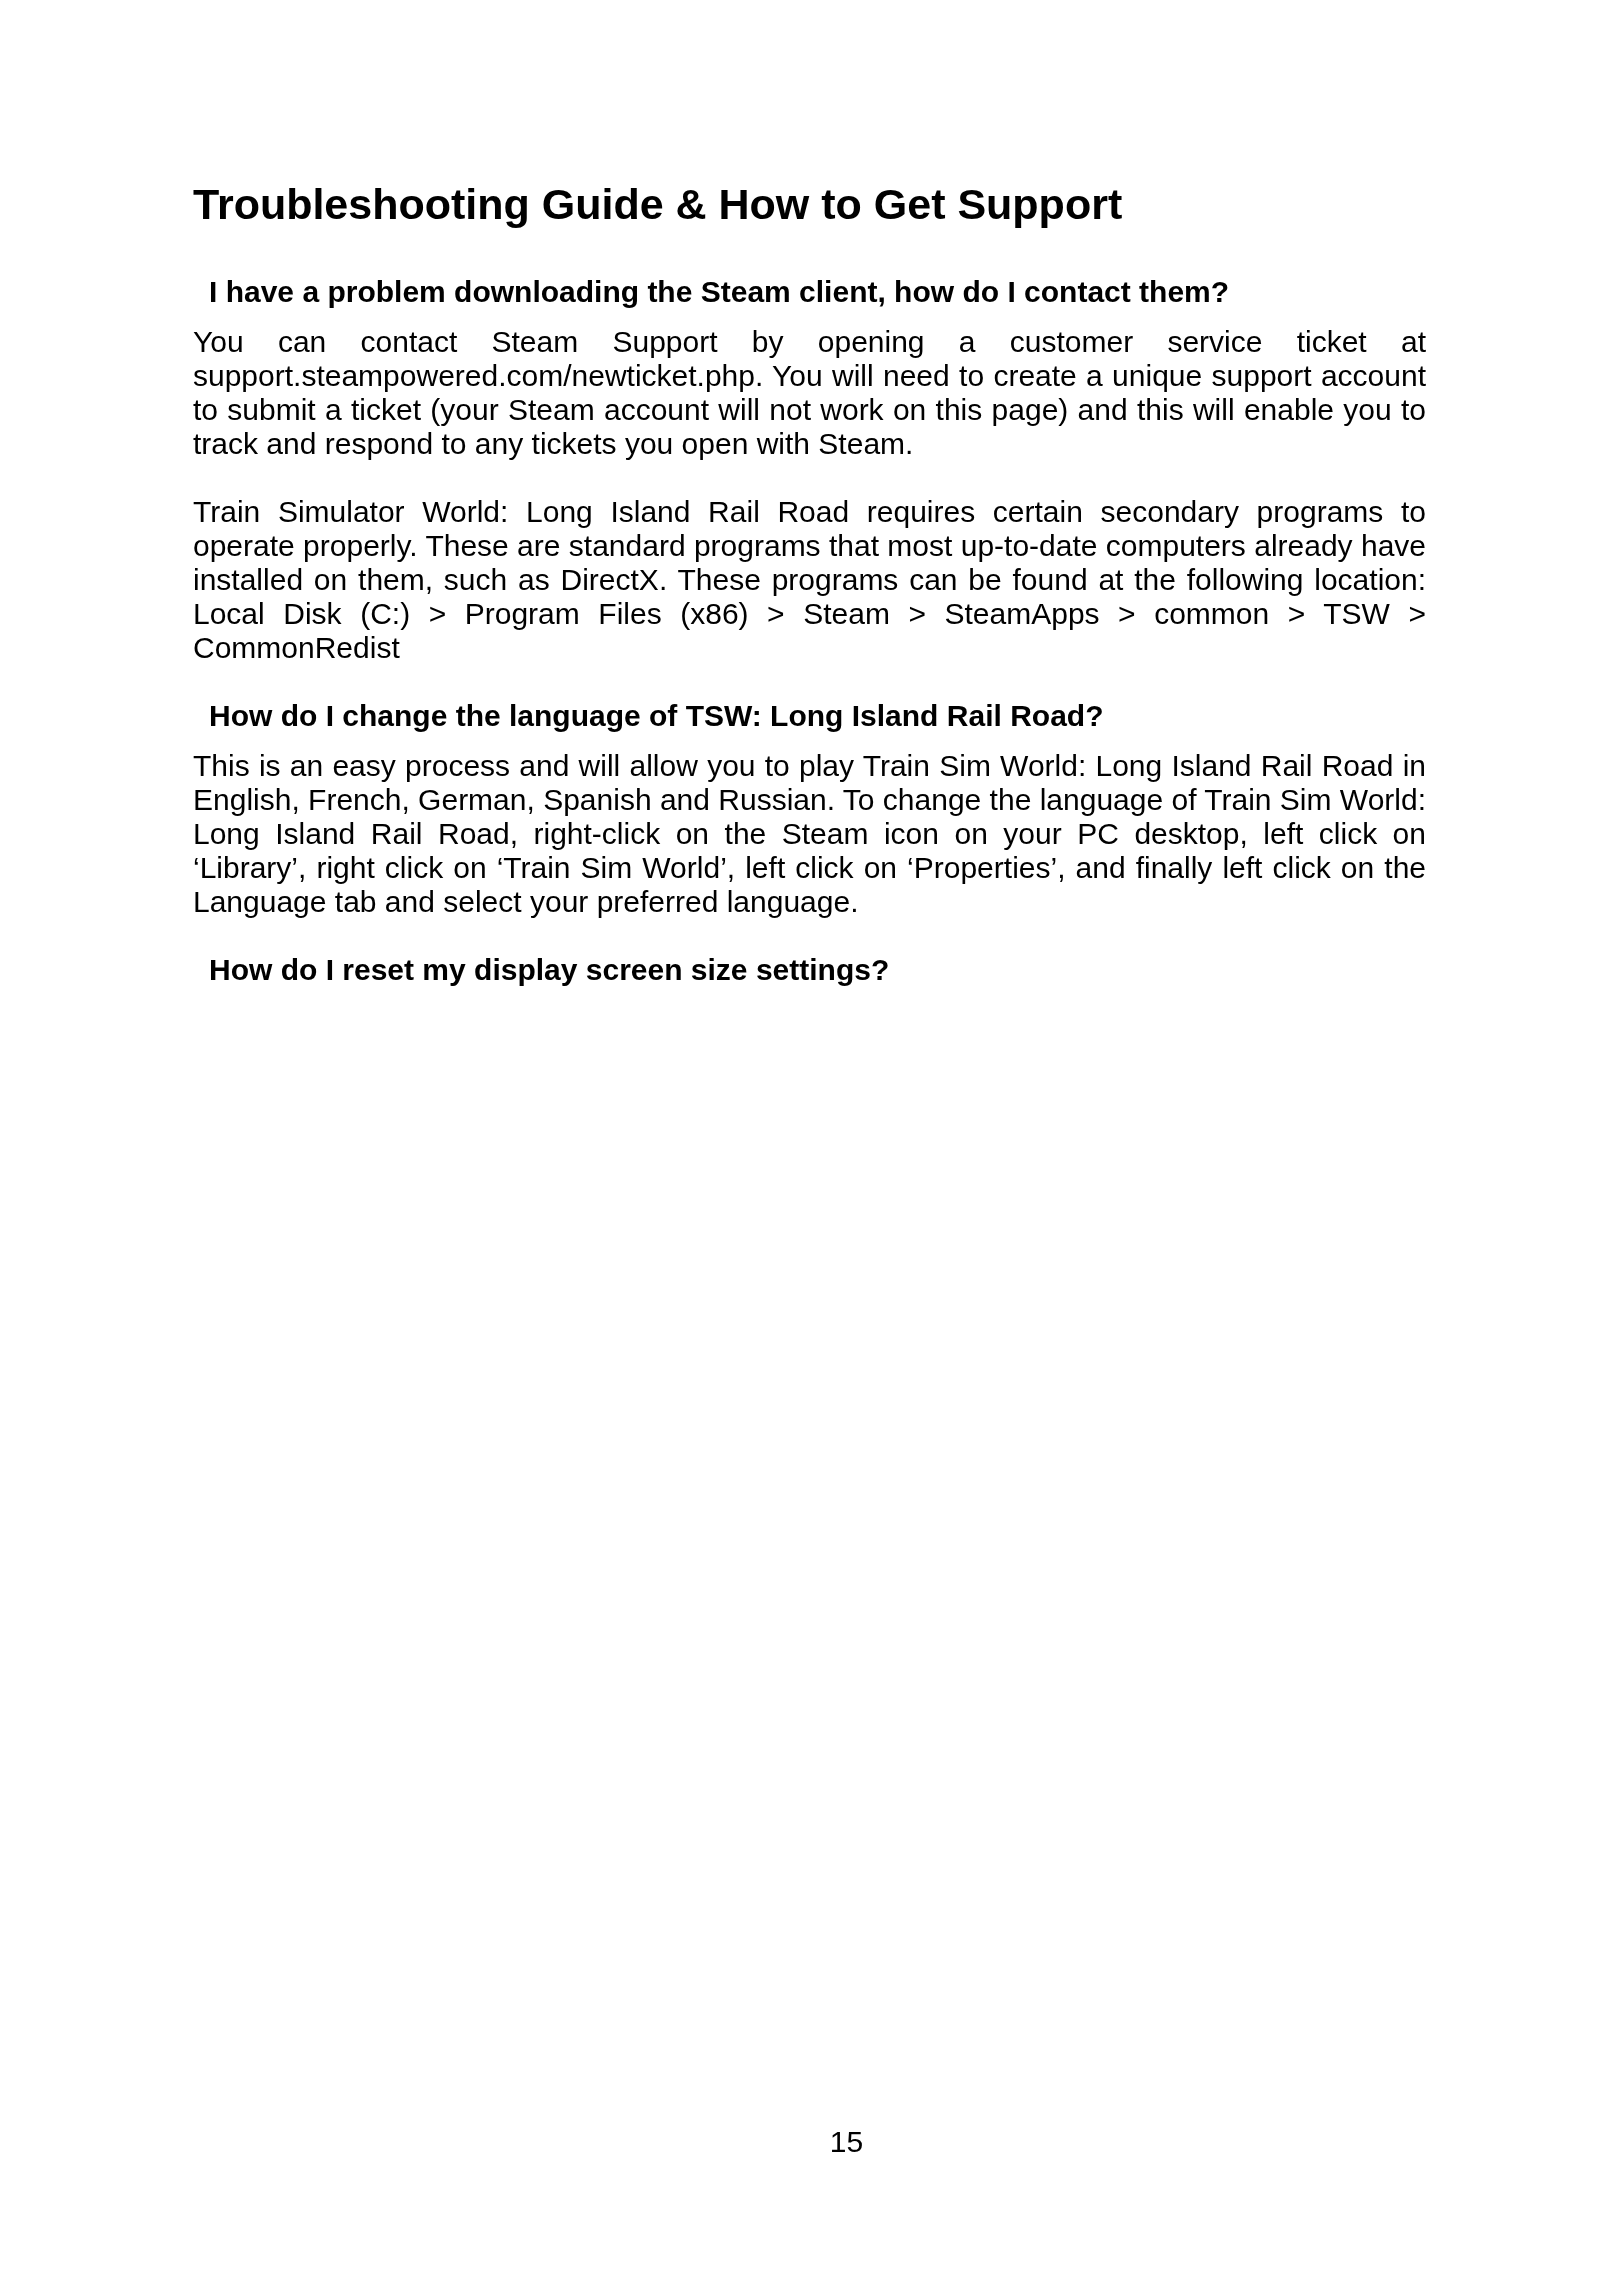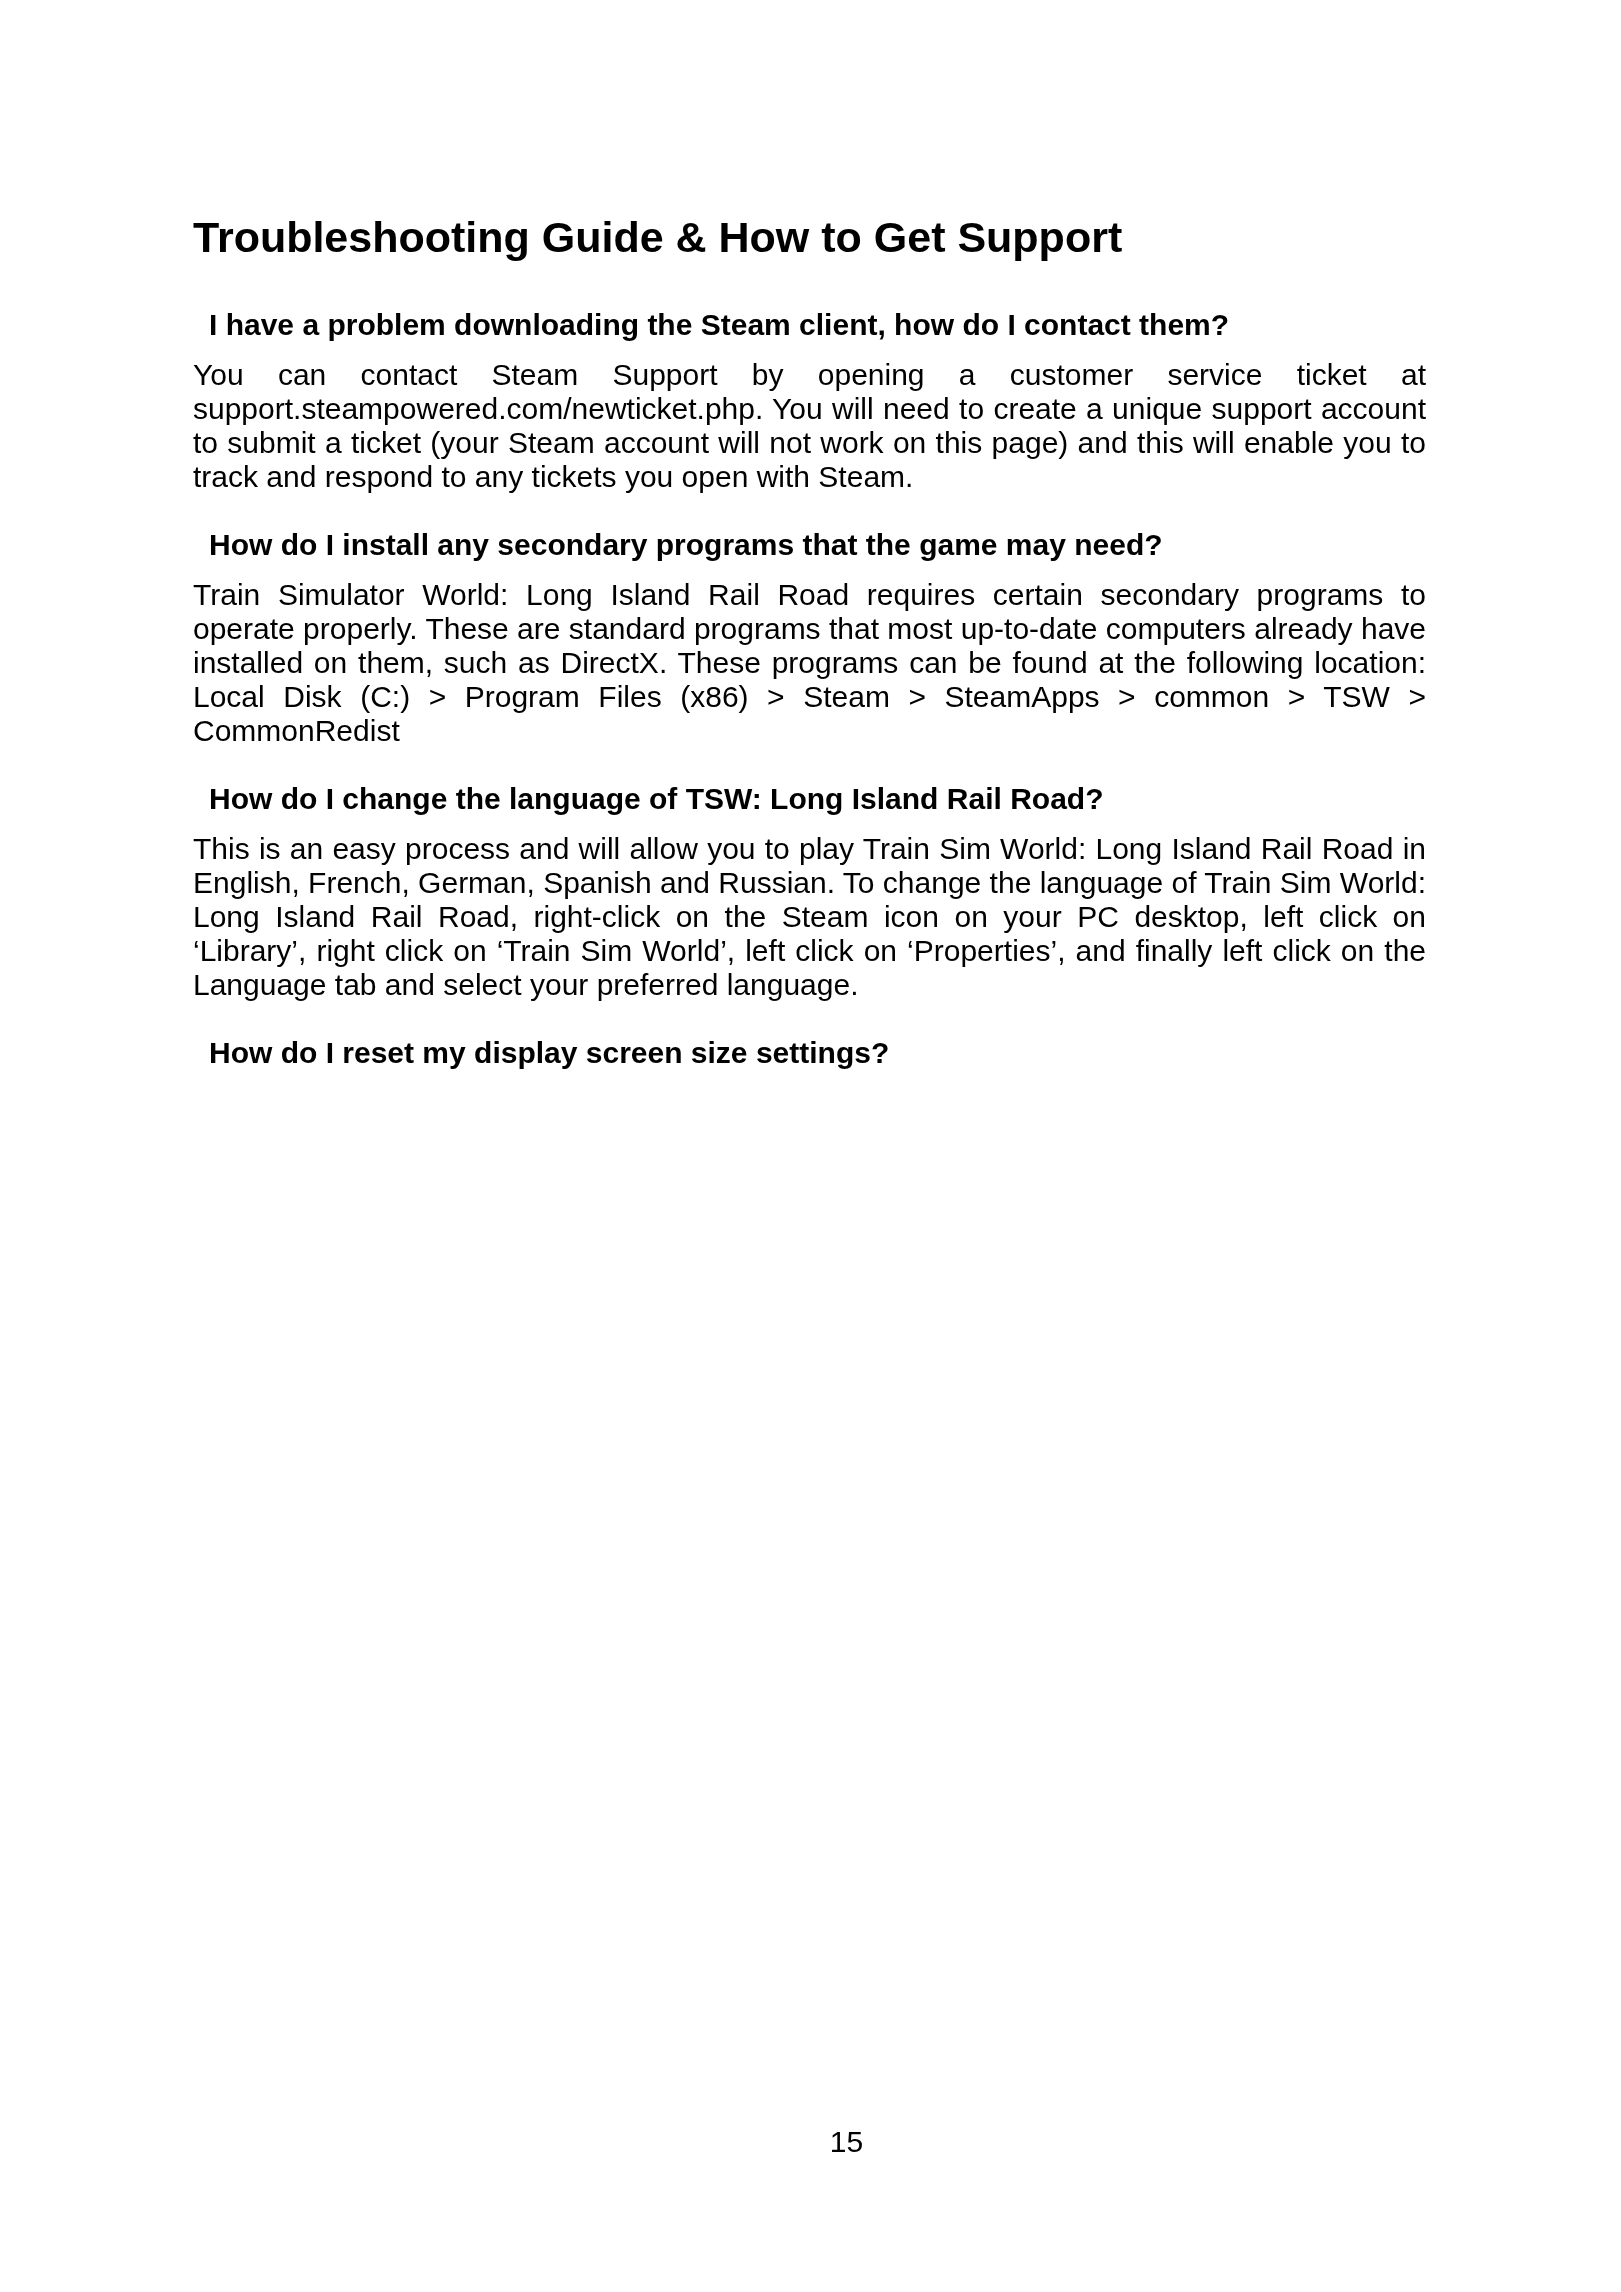--- a/index.html
+++ b/index.html
@@ -12,21 +12,21 @@
     width: 1621px;
     height: 2293px;
     background: #ffffff;
     font-family: "Liberation Sans", sans-serif;
     color: #000000;
     overflow: hidden;
   }
   .content {
     position: absolute;
     left: 193px;
-    top: 212px;
+    top: 179px;
     width: 1233px;
   }
   .title {
     font-size: 43px;
     line-height: 50px;
     font-weight: bold;
     margin: 0 0 46px 0;
   }
   .qa-heading {
     font-size: 30px;
@@ -66,21 +66,20 @@
 <div class="page">
   <main class="content">
     <h1 class="title">Troubleshooting Guide &amp; How to Get Support</h1>
 
     <section class="qa">
       <h2 class="qa-heading">I have a problem downloading the Steam client, how do I contact them?</h2>
       <p class="qa-answer">You can contact Steam Support by opening a customer service ticket at support.steampowered.com/newticket.php. You will need to create a unique support account to submit a ticket (your Steam account will not work on this page) and this will enable you to track and respond to any tickets you open with Steam.</p>
     </section>
 
     <section class="qa">
-      <h2 class="qa-heading">How do I install any secondary programs that the game may need?</h2>
       <p class="qa-answer">Train Simulator World: Long Island Rail Road requires certain secondary programs to operate properly. These are standard programs that most up-to-date computers already have installed on them, such as DirectX. These programs can be found at the following location: Local Disk (C:) &gt; Program Files (x86) &gt; Steam &gt; SteamApps &gt; common &gt; TSW &gt; CommonRedist</p>
     </section>
 
     <section class="qa">
       <h2 class="qa-heading">How do I change the language of TSW: Long Island Rail Road?</h2>
       <p class="qa-answer">This is an easy process and will allow you to play Train Sim World: Long Island Rail Road in English, French, German, Spanish and Russian. To change the language of Train Sim World: Long Island Rail Road, right-click on the Steam icon on your PC desktop, left click on ‘Library’, right click on ‘Train Sim World’, left click on ‘Properties’, and finally left click on the Language tab and select your preferred language.</p>
     </section>
 
     <section class="qa">
       <h2 class="qa-heading">How do I reset my display screen size settings?</h2>

